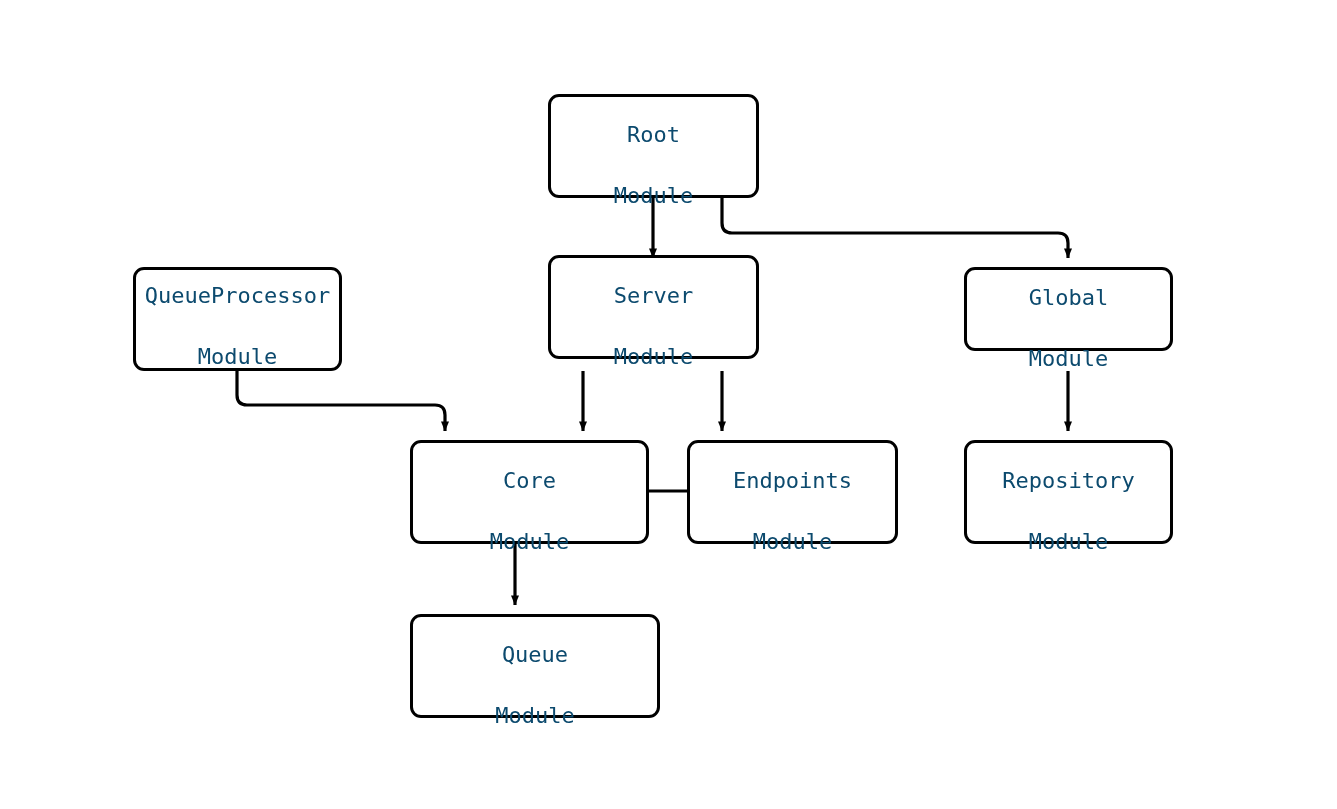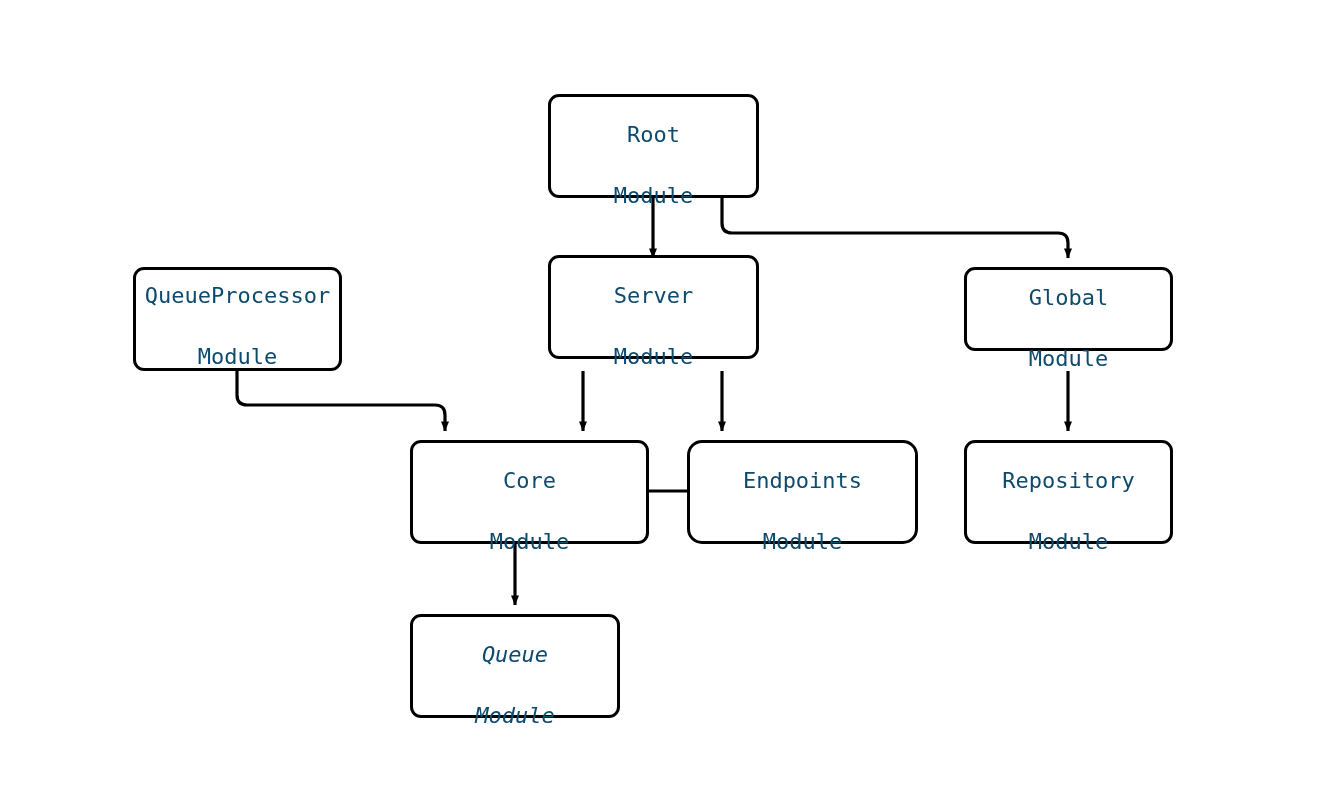--- a/index.html
+++ b/index.html
@@ -107,28 +107,28 @@
   <div class="node" style="left: 964px; top: 267px; width: 209px; height: 84px;">
     <span class="node-line">Global</span>
     <span class="node-line">Module</span>
   </div>
 
   <div class="node" style="left: 410px; top: 440px; width: 239px; height: 104px;">
     <span class="node-line">Core</span>
     <span class="node-line">Module</span>
   </div>
 
-  <div class="node" style="left: 687px; top: 440px; width: 231px; height: 104px; border-radius: 15px;">
+  <div class="node" style="left: 687px; top: 440px; width: 211px; height: 104px;">
     <span class="node-line">Endpoints</span>
     <span class="node-line">Module</span>
   </div>
 
   <div class="node" style="left: 964px; top: 440px; width: 209px; height: 104px; text-align: center;">
     <span class="node-line">Repository</span>
     <span class="node-line">Module</span>
   </div>
 
-  <div class="node" style="left: 410px; top: 614px; width: 210px; height: 104px; font-style: italic;">
+  <div class="node" style="left: 410px; top: 614px; width: 250px; height: 104px;">
     <span class="node-line">Queue</span>
     <span class="node-line">Module</span>
   </div>
 
 </div>
 
 </body></html>

